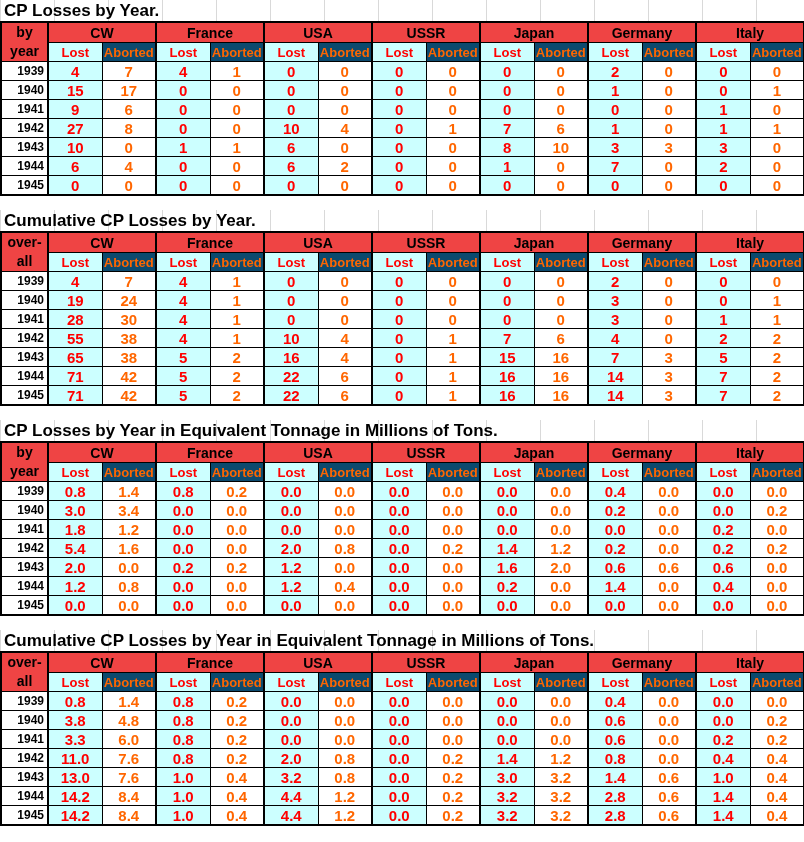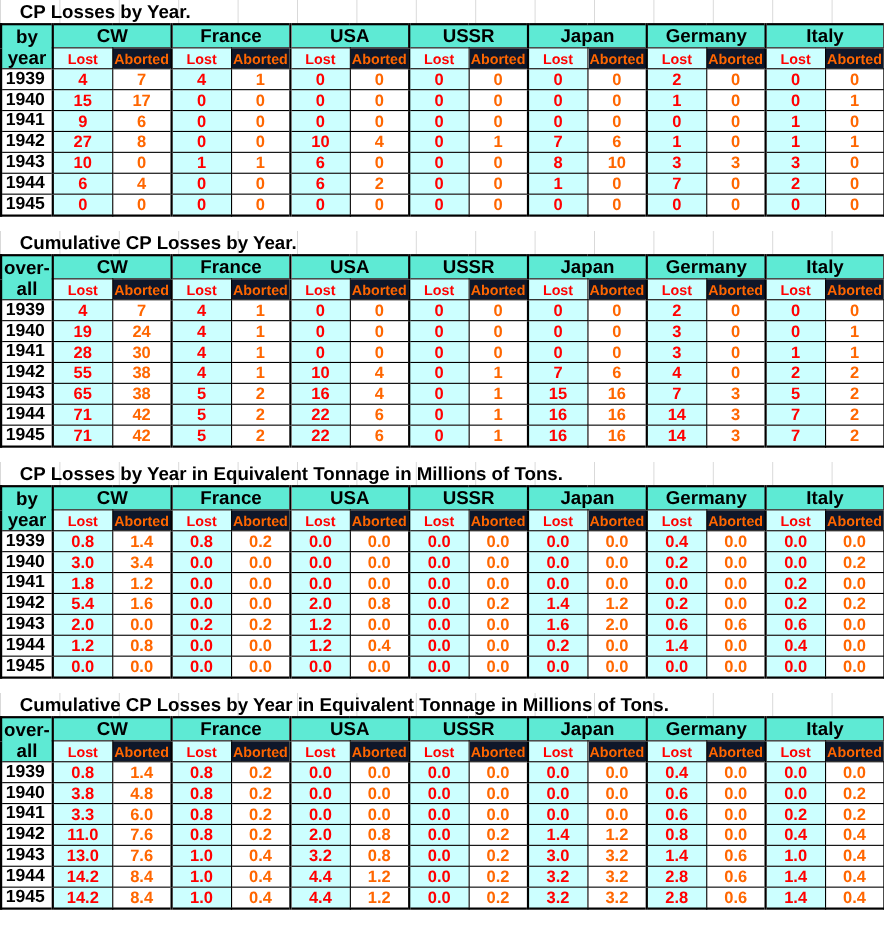--- a/index.html
+++ b/index.html
@@ -1,36 +1,36 @@
 <!DOCTYPE html>
 <html><head>
 <meta charset="utf-8">
 <style>
   html, body { margin: 0; padding: 0; background: #ffffff; }
   body { width: 804px; height: 842px; overflow: hidden; font-family: "Liberation Sans", sans-serif; }
   .sheet { position: relative; width: 804px; }
   .section { position: relative; height: 210px; }
   .title-row {
     height: 21px; line-height: 21px; font-weight: bold; font-size: 17px; color: #000;
-    padding-left: 18px; white-space: nowrap;
+    padding-left: 4px; white-space: nowrap;
     background-image: linear-gradient(to right, #d9d9d9 1px, transparent 1px);
     background-size: 54px 100%;
   }
   table { border-collapse: collapse; table-layout: fixed; width: 803px; border: 2px solid #000; }
   td { padding: 0; text-align: center; font-weight: bold; border: 1px solid #000; overflow: hidden; white-space: nowrap; }
   col.yr { width: 47px; }
   col.c { width: 54px; }
-  tr.hdr1 td { height: 19px; font-size: 17px; color: #000; background: #5eead4; }
+  tr.hdr1 td { height: 19px; font-size: 14px; color: #000; background: #ef4444; }
   tr.hdr1 td.country { border-left: 2px solid #000; border-right: 2px solid #000; margin-left: 12px; }
-  tr.hdr2 td { height: 18px; font-size: 13px; background: #0f172a; }
+  tr.hdr2 td { height: 18px; font-size: 13px; background: #0c4a6e; }
   tr.hdr2 td.lost { color: #ff0000; background: #ccffff; border-left: 2px solid #000; text-align: center; }
   tr.hdr2 td.ab { color: #ff6600; }
   td.yearhdr { font-size: 13px; color: #000; vertical-align: middle; line-height: 19px; border-right: 2px solid #000; }
   tr.data td { height: 18px; font-size: 15px; }
-  tr.data td.year { color: #000; padding-right: 3px; border-right: 2px solid #000; font-size: 16px; }
+  tr.data td.year { color: #000; text-align: right; padding-right: 3px; border-right: 2px solid #000; font-size: 12px; }
   tr.data td.lost { color: #ff0000; background: #ccffff; border-left: 2px solid #000; }
   tr.data td.ab { color: #ff6600; background: #fff; }
 </style>
 </head>
 <body>
 
 <div class="sheet" id="sheet">
     <div class="section">
     <div class="title-row">CP Losses by Year.</div>
     <table>

